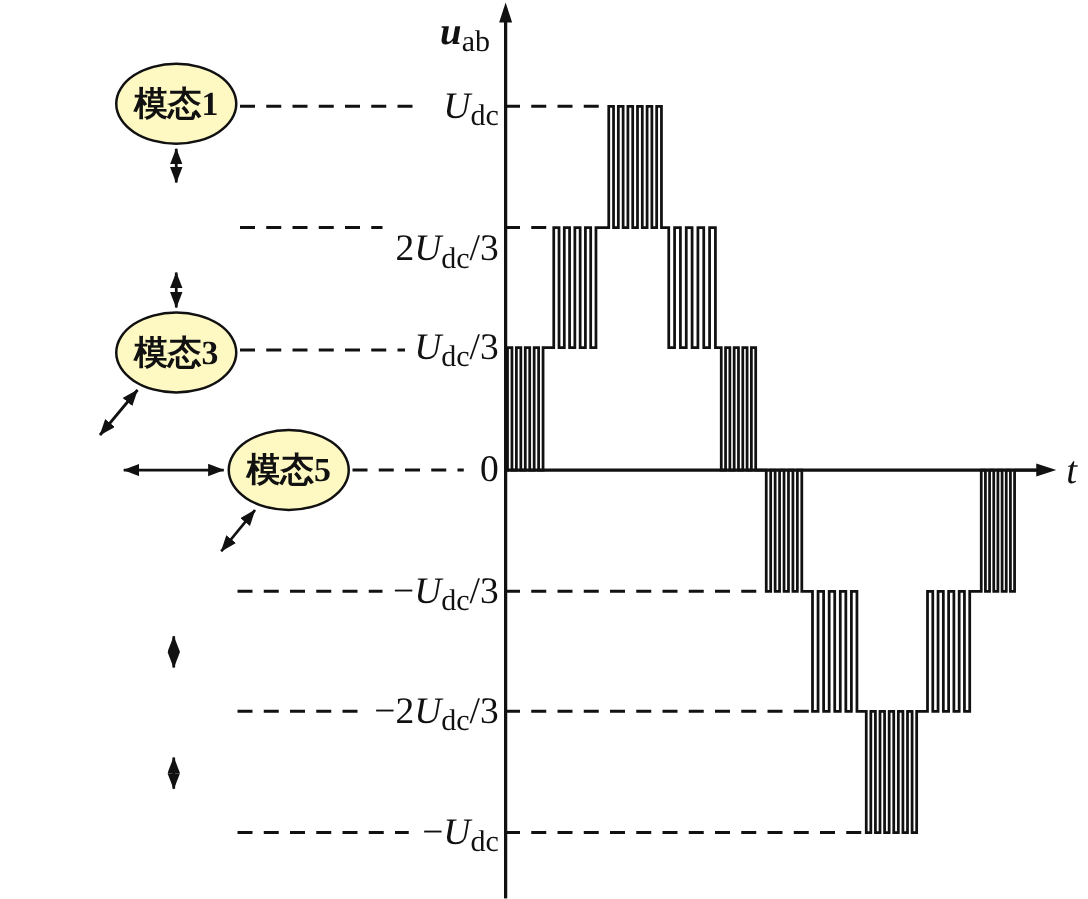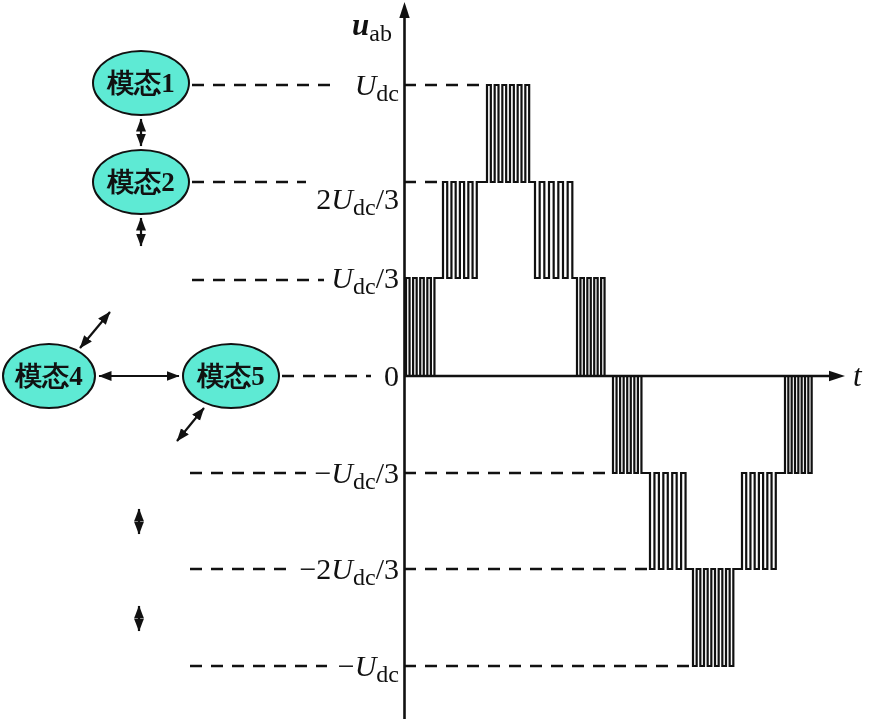--- a/index.html
+++ b/index.html
@@ -3,21 +3,21 @@
 <meta charset="utf-8">
 <style>
   html,body{margin:0;padding:0;background:#fff;}
   #fig{
     position:relative;width:870px;height:719px;background:#fff;overflow:hidden;
     font-family:"Liberation Serif","DejaVu Serif",serif;color:#111;
   }
   #fig-svg{position:absolute;left:0;top:0;z-index:1;}
   .mode{
     position:absolute;z-index:2;box-sizing:border-box;
-    border:2.5px solid #111;border-radius:50%;background:#5eead4;
+    border:2.5px solid #111;border-radius:50%;background:#fef9c3;
     display:flex;align-items:center;justify-content:center;
     font-size:27px;font-weight:600;white-space:nowrap;
   }
   .lvl{
     position:absolute;right:471px;z-index:2;height:42px;line-height:42px;
     font-size:30px;white-space:nowrap;text-align:left;
   }
   .lvl .sym,i{font-style:italic;}
   .lvl sub,.axis-title sub{font-size:24px;line-height:0;vertical-align:-0.25em;letter-spacing:0;}
   .axis-title{
@@ -68,25 +68,22 @@
         <line x1="99" y1="376" x2="179" y2="376" stroke="#111111" stroke-width="2.2" marker-start="url(#arr-start)" marker-end="url(#arr-end)"></line>
         <line x1="204" y1="408" x2="177" y2="441" stroke="#111111" stroke-width="2.2" marker-start="url(#arr-start)" marker-end="url(#arr-end)"></line>
         <line x1="139" y1="509" x2="139" y2="534" stroke="#111111" stroke-width="2.2" marker-start="url(#arr-start)" marker-end="url(#arr-end)"></line>
         <line x1="139" y1="606" x2="139" y2="631" stroke="#111111" stroke-width="2.2" marker-start="url(#arr-start)" marker-end="url(#arr-end)"></line>
       </g>
   </svg>
 
   <div class="mode" style="left:92px;top:50px;width:98px;height:66px">
     <span>模态1</span>
   </div>
-  <div class="mode" style="left:92px;top:149px;width:98px;height:66px">
-    <span>模态2</span>
-  </div>
-  <div class="mode" style="left:2px;top:343px;width:94px;height:66px">
-    <span>模态4</span>
+  <div class="mode" style="left:92px;top:249px;width:98px;height:66px">
+    <span>模态3</span>
   </div>
   <div class="mode" style="left:182px;top:343px;width:98px;height:66px">
     <span>模态5</span>
   </div>
 
   <div class="axis-title">
     <span class="sym">u</span><sub>ab</sub>
   </div>
   <div class="t-label">
     <span>t</span>

